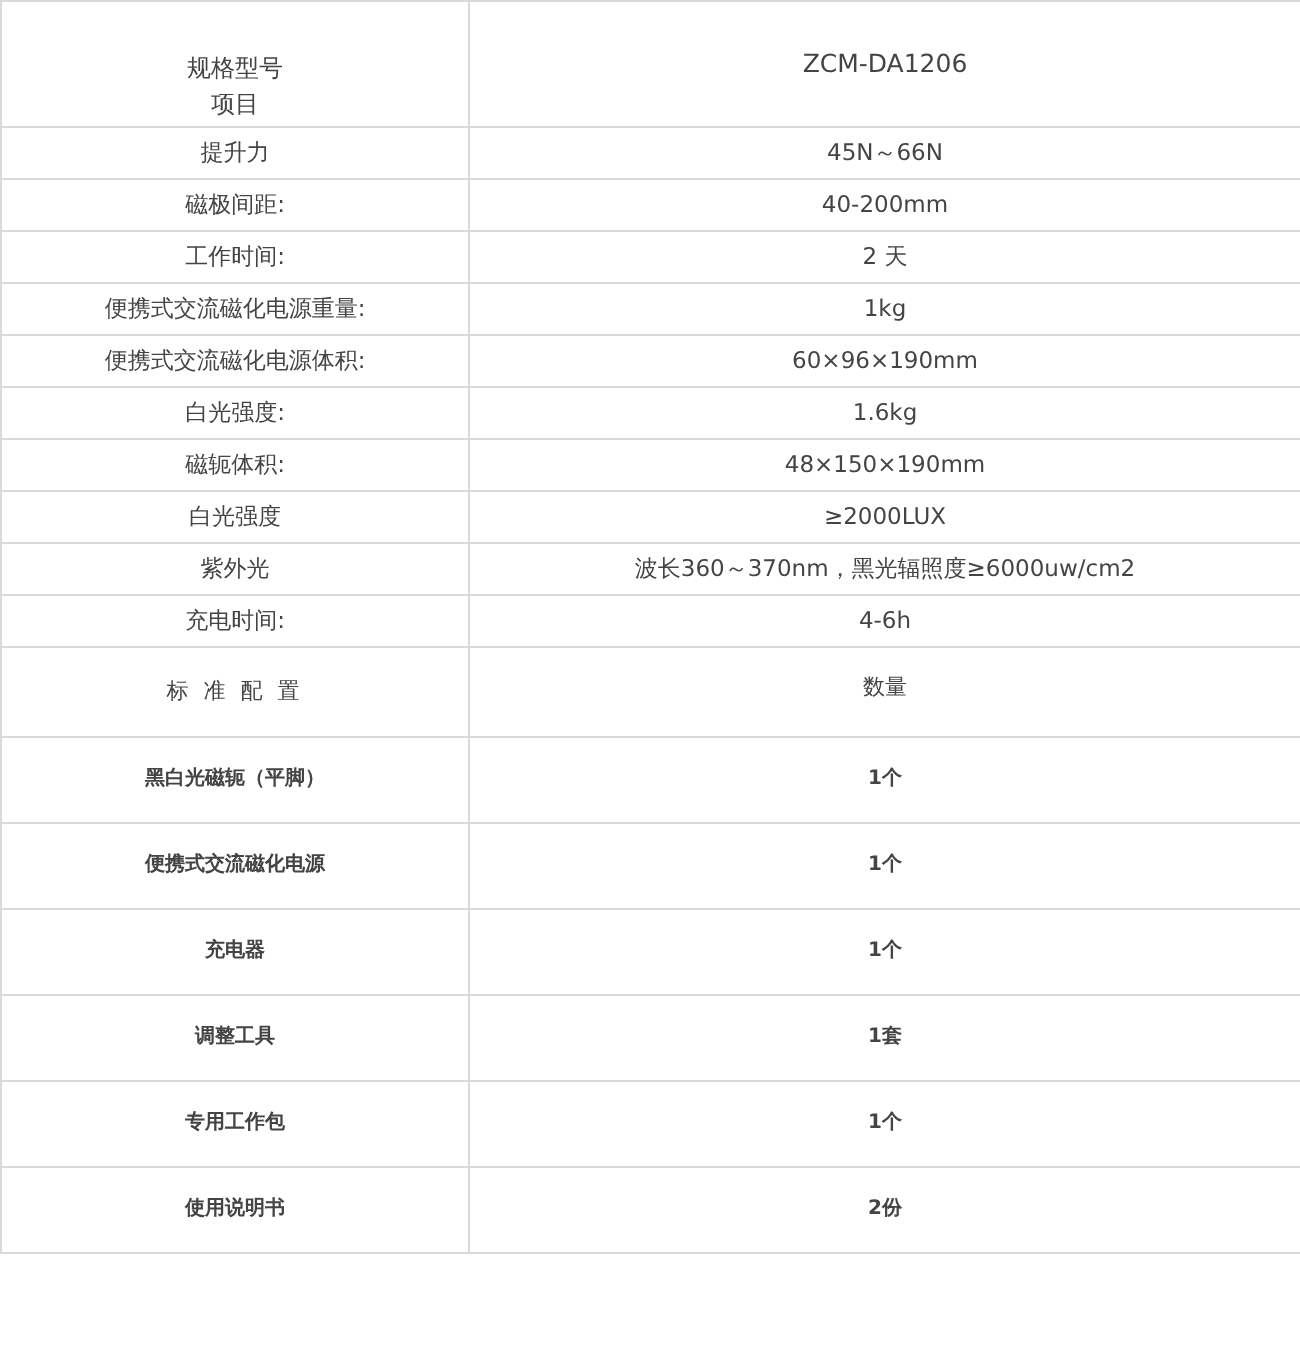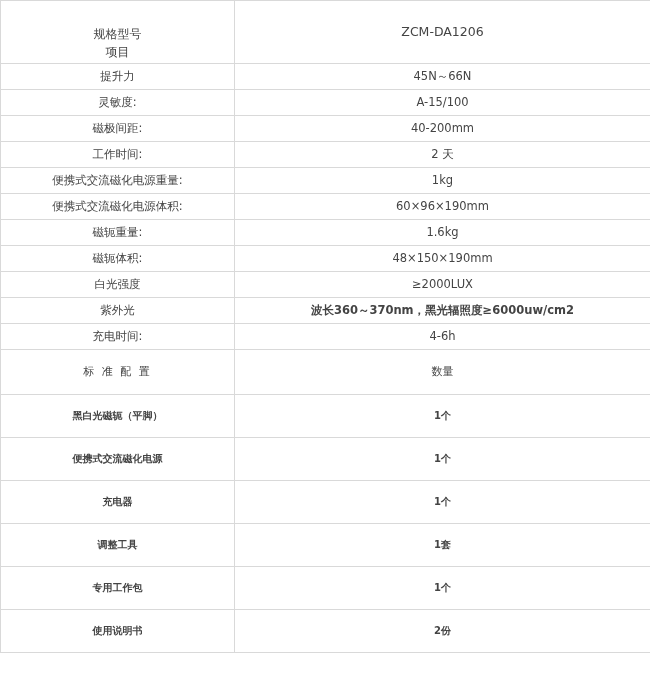--- a/index.html
+++ b/index.html
@@ -46,31 +46,31 @@
     display: block;
   }
 
   
   tr.spec-row td {
     height: 21px;
     font-size: 11.5px;
   }
   tr.spec-row td.long {
     font-size: 11.5px;
-    font-weight: bold;
   }
 
   
   tr.section-row td {
     height: 40px;
     font-size: 11px;
     letter-spacing: 2px;
   }
   tr.section-row td.qty {
     letter-spacing: 0;
+    font-family: Liberation Mono, monospace;
   }
 
   
   tr.acc-row td {
     height: 38px;
     font-size: 10px;
     font-weight: bold;
   }
 
   tr.acc-row td.qty,
@@ -96,41 +96,37 @@
         </span>
       </td>
       <td class="model">ZCM-DA1206</td>
     </tr>
 
     <tr class="spec-row">
       <td>提升力</td>
       <td class="val">45N～66N</td>
     </tr>
     <tr class="spec-row">
-      <td>灵敏度:</td>
-      <td class="val">A-15/100</td>
-    </tr>
-    <tr class="spec-row">
       <td>磁极间距:</td>
       <td class="val">40-200mm</td>
     </tr>
     <tr class="spec-row">
       <td>工作时间:</td>
       <td class="val">2 天</td>
     </tr>
     <tr class="spec-row">
       <td>便携式交流磁化电源重量:</td>
       <td class="val">1kg</td>
     </tr>
     <tr class="spec-row">
       <td>便携式交流磁化电源体积:</td>
       <td class="val">60×96×190mm</td>
     </tr>
     <tr class="spec-row">
-      <td>磁轭重量:</td>
+      <td>白光强度:</td>
       <td class="val">1.6kg</td>
     </tr>
     <tr class="spec-row">
       <td>磁轭体积:</td>
       <td class="val">48×150×190mm</td>
     </tr>
     <tr class="spec-row">
       <td>白光强度</td>
       <td class="val">≥2000LUX</td>
     </tr>

